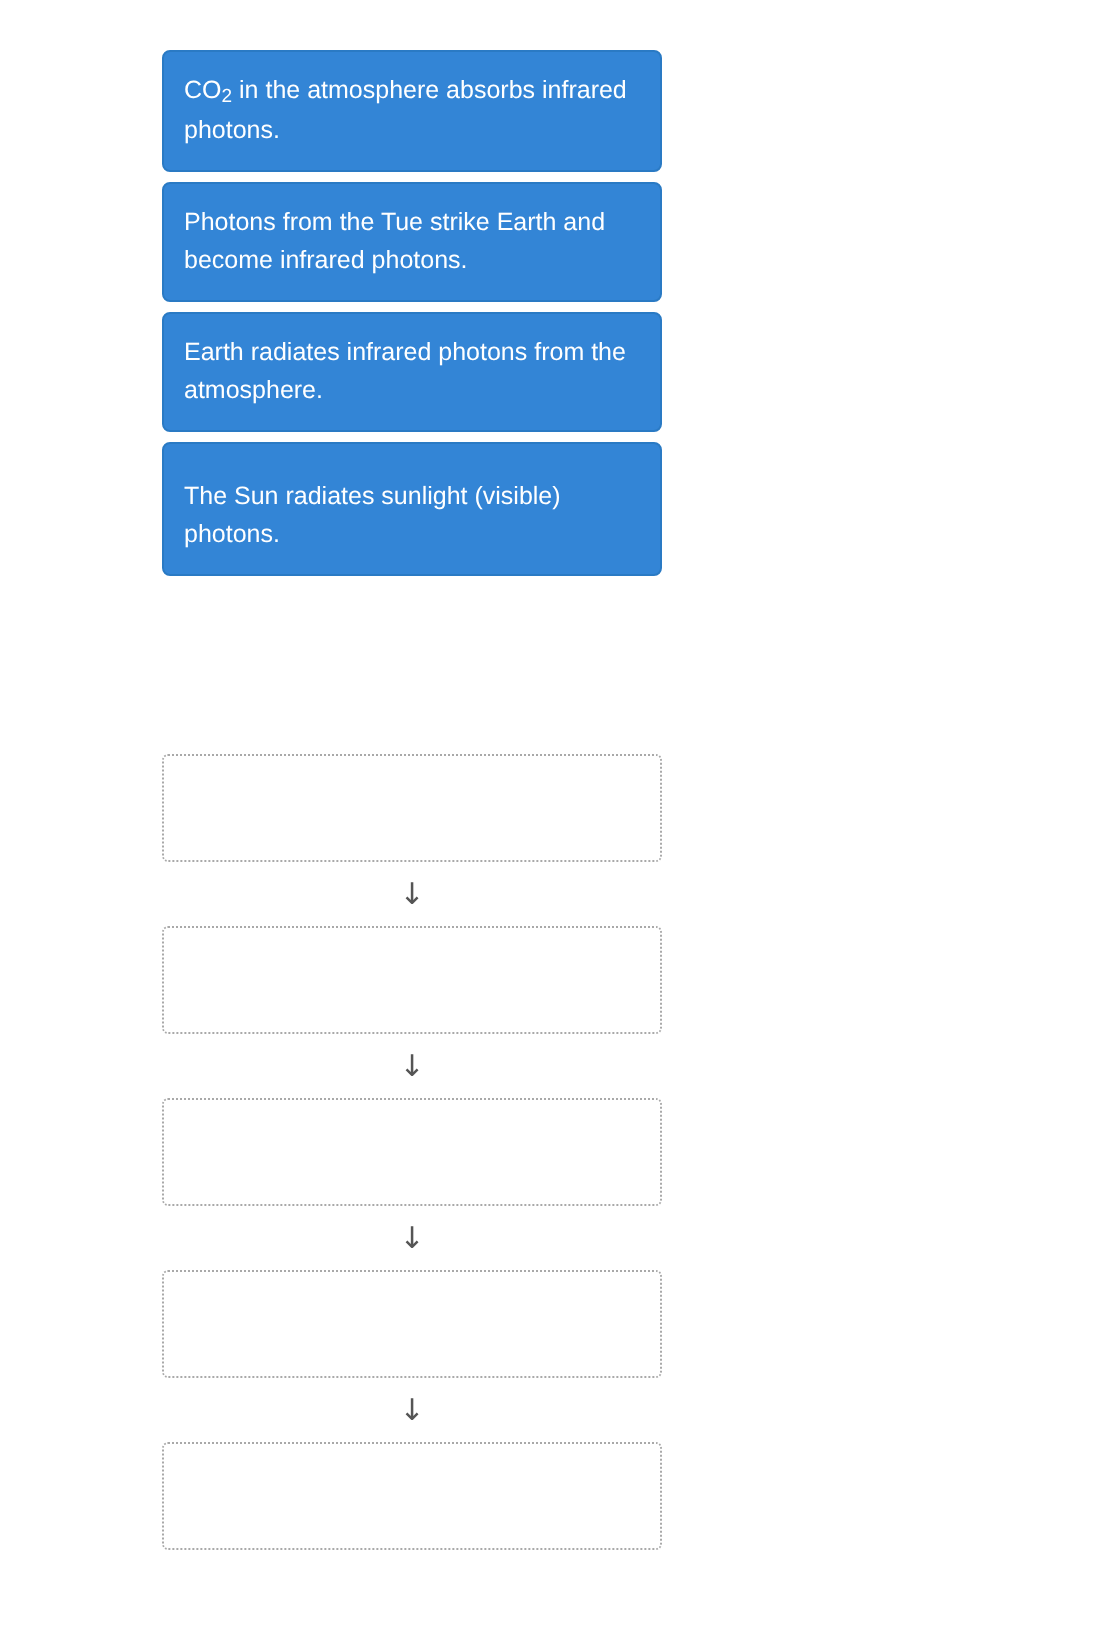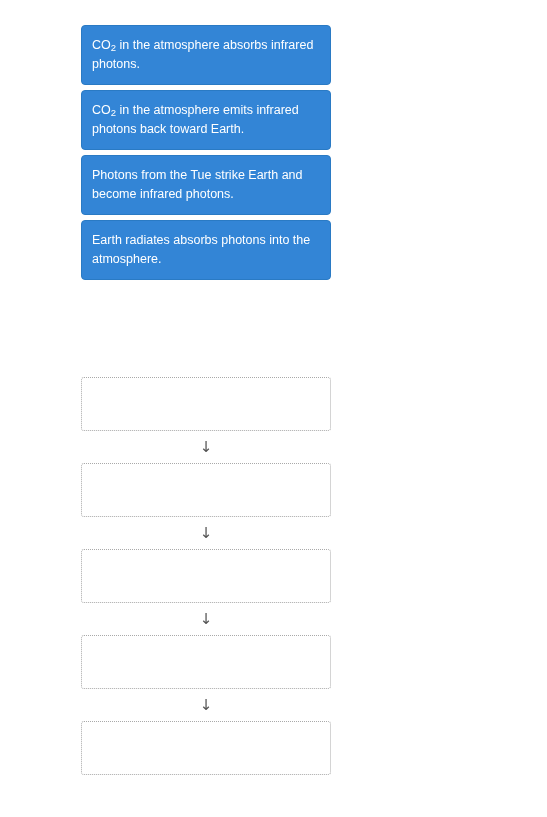--- a/index.html
+++ b/index.html
@@ -81,32 +81,32 @@
 <body>
 
 <div class="page">
 
   <div class="card-stack">
 
     <div class="card">
       <span><span>CO</span><sub>2</sub><span> in the atmosphere absorbs infrared photons.</span></span>
     </div>
 
-    <div class="card">
-      <span><span>CO</span><sub>2</sub><span> in the atmosphere emits infrared photons back toward Earth.</span></span>
-    </div>
 
     <div class="card">
       <span>Photons from the Tue strike Earth and become infrared photons.</span>
     </div>
 
     <div class="card">
-      <span>Earth radiates absorbs photons into the atmosphere.</span>
+      <span>Earth radiates infrared photons from the atmosphere.</span>
     </div>
 
+    <div class="card tall">
+      <span>The Sun radiates sunlight (visible) photons.</span>
+    </div>
 
   </div>
 
   <div class="dropzones">
 
     <div class="dropzone"></div>
     <div class="arrow">↓</div>
 
     <div class="dropzone"></div>
     <div class="arrow">↓</div>

